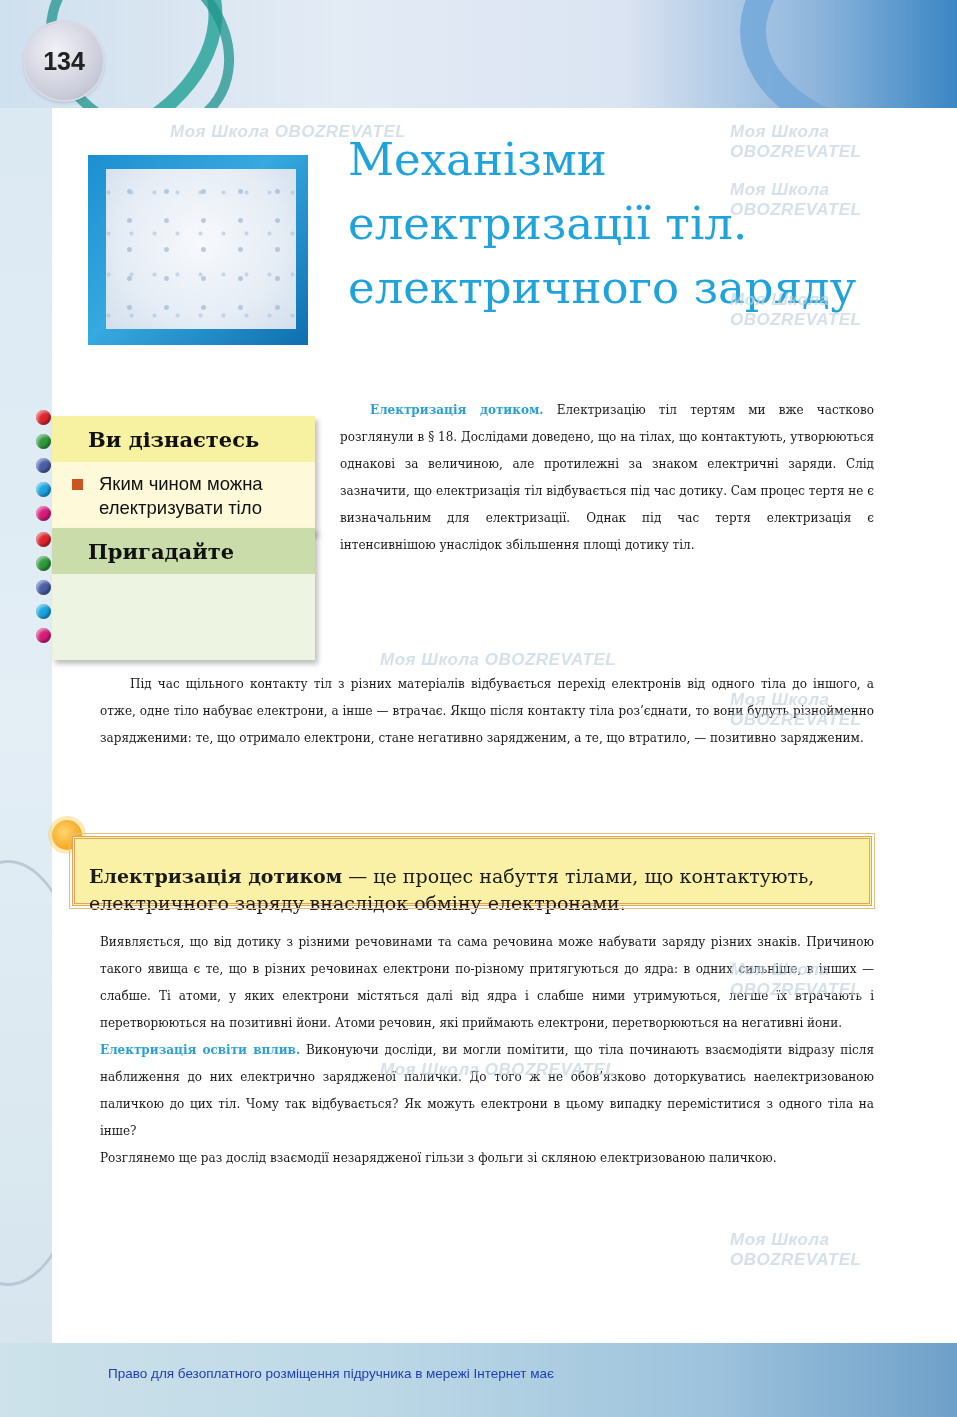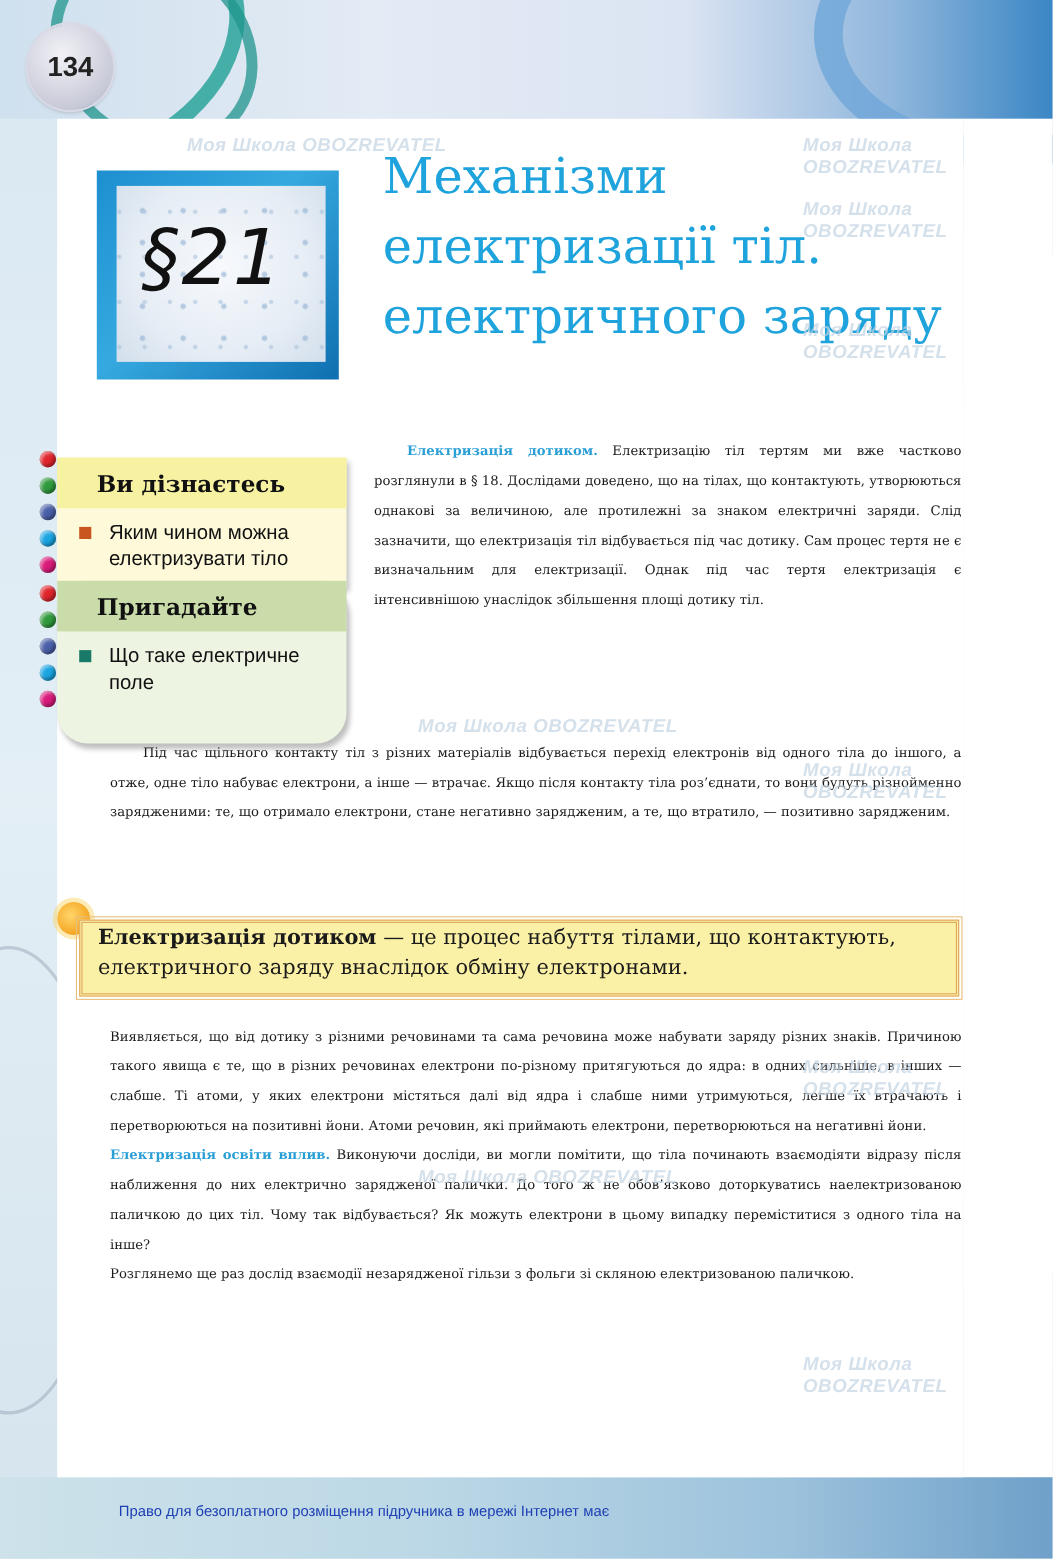--- a/index.html
+++ b/index.html
@@ -95,21 +95,21 @@
   }
 
   
   .side-box {
     position: absolute; left: 52px; width: 263px;
     box-shadow: 3px 4px 5px rgba(0,0,0,.25);
     font-family: "Liberation Sans", sans-serif;
   }
   .box-learn { top: 416px; height: 118px; background: #fdf9d9; }
   .box-learn .box-head { background: #f7f1a2; height: 46px; }
-  .box-recall { top: 528px; height: 148px; background: #eef4e2; border-radius: 28px; }
+  .box-recall { top: 528px; height: 132px; background: #eef4e2; }
   .box-recall .box-head { background: #c9dcaa; height: 46px; }
   .box-head {
     font-family: "DejaVu Serif", serif; font-weight: bold; font-size: 21px; color: #111;
     padding-left: 36px; display: flex; align-items: center;
   }
   .box-item {
     display: flex; padding: 10px 10px 0 20px; font-size: 18.5px; line-height: 24px; color: #111;
   }
   .box-bullet { width: 11px; height: 11px; margin: 7px 16px 0 0; flex: none; }
   .bead-col { position: absolute; left: 36px; width: 16px; }
@@ -128,21 +128,21 @@
   .col-right { left: 340px; top: 397px; width: 534px; }
   .col-full1 { left: 100px; top: 671px; width: 774px; }
   .col-full2 { left: 100px; top: 929px; width: 774px; }
   .col-full2 p { margin: 0; }
 
   
   .def-box {
     position: absolute; left: 72px; top: 836px; width: 800px; height: 70px;
     background: #fbf1a6; border: 3px double #dea55b; outline: 1px solid #e7bd7c; outline-offset: 2px;
     font-family: "DejaVu Serif", serif; font-size: 19px; line-height: 27px; color: #1a1a1a;
-    padding: 0 14px; box-sizing: border-box;
+    padding: 24px 14px; box-sizing: border-box;
   }
   .def-box b { font-weight: bold; }
   .sun {
     position: absolute; left: 52px; top: 820px; width: 30px; height: 30px; border-radius: 50%;
     background: radial-gradient(circle at 40% 40%, #ffd56a 0%, #f5a623 70%, #ea8c10 100%);
     box-shadow: 0 0 0 4px rgba(250,210,90,.45);
   }
 
   
   .footer {
@@ -170,21 +170,20 @@
 
 <div class="page"></div>
 
 <div class="page-num">134</div>
 
 <div class="hex-wrap">
   <div class="hex-outer"></div>
   <div class="hex-inner">
     <div class="hex-dots"></div>
   </div>
-  <div class="hex-label">§21</div>
 </div>
 
 <h1 class="title">
   <div>Механізми</div>
   <div>електризації тіл.</div>
   <div>електричного заряду</div>
 </h1>
 
 <div class="side-box box-learn">
   <div class="box-head">Ви дізнаєтесь</div>
@@ -196,24 +195,20 @@
 <div class="bead-col" style="top:410px">
   <div class="bead" style="background:#e0242c"></div>
   <div class="bead" style="background:#2f9a3c"></div>
   <div class="bead" style="background:#4a5fa8"></div>
   <div class="bead" style="background:#1aa4e2"></div>
   <div class="bead" style="background:#d91a7a"></div>
 </div>
 
 <div class="side-box box-recall">
   <div class="box-head">Пригадайте</div>
-  <div class="box-item">
-    <span class="box-bullet" style="background:#1a7a6a"></span>
-    <span>Що таке електричне поле</span>
-  </div>
 </div>
 <div class="bead-col" style="top:532px">
   <div class="bead" style="background:#e0242c"></div>
   <div class="bead" style="background:#2f9a3c"></div>
   <div class="bead" style="background:#4a5fa8"></div>
   <div class="bead" style="background:#1aa4e2"></div>
   <div class="bead" style="background:#d91a7a"></div>
 </div>
 
 <div class="text col-right">

